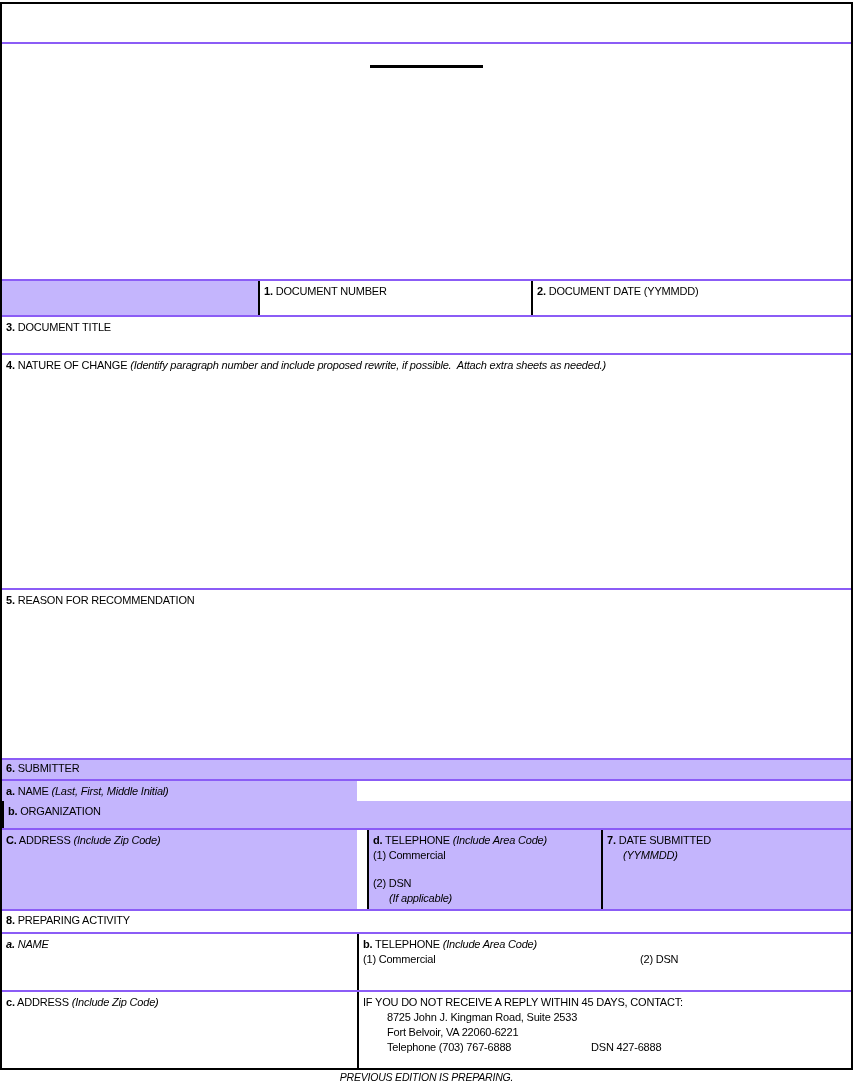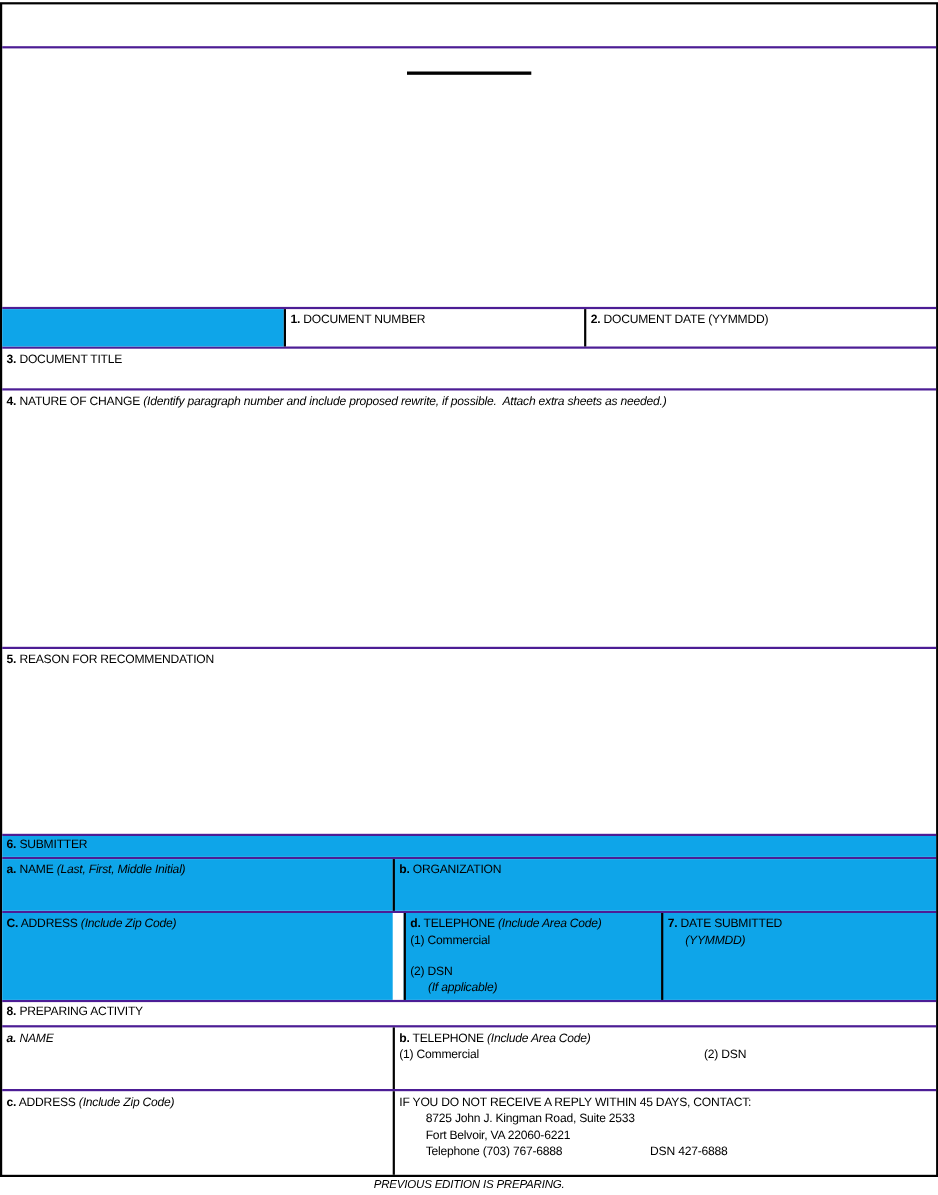--- a/index.html
+++ b/index.html
@@ -13,26 +13,26 @@
     letter-spacing: -0.2px;
   }
   .form {
     position: absolute;
     left: 0; top: 2px;
     width: 849px; height: 1064px;
     border: 2px solid #000;
     display: flex;
     flex-direction: column;
   }
-  .row { border-top: 2px solid #4c1d95; display: flex; }
+  .row { border-top: 2px solid #8b5cf6; display: flex; }
   .row.first { border-top: none; }
   .cell { position: relative; overflow: hidden; }
   .cell + .cell { border-left: 2px solid #000; }
   .pad { padding: 3px 4px; }
-  .shaded { background: #0ea5e9; }
+  .shaded { background: #c4b5fd; }
   .num { font-weight: bold; }
   .hint { font-style: italic; white-space: pre-wrap; }
   .label-line { line-height: 14px; }
   .sub-line { line-height: 15px; }
   .indent { padding-left: 16px; }
   .title-underline {
     width: 113px; height: 3px; background: #000;
     margin: 21px auto 0 auto;
   }
   .flex1 { flex: 1; }
@@ -95,21 +95,21 @@
       <div></div>
     </div>
   </div>
 
   <div class="row" style="height:19px;">
     <div class="cell pad shaded flex1" style="padding-top:2px;">
       <span class="num">6.</span> <span>SUBMITTER</span>
     </div>
   </div>
 
-  <div class="row" style="height:47px;">
+  <div class="row" style="height:47px;flex-direction:column;">
     <div class="cell pad shaded" style="width:347px;">
       <div class="label-line"><span class="num">a.</span> <span>NAME </span><span class="hint">(Last, First, Middle Initial)</span></div>
       <div></div>
     </div>
     <div class="cell pad shaded flex1">
       <div class="label-line"><span class="num">b.</span> <span>ORGANIZATION</span></div>
       <div></div>
     </div>
   </div>
 

